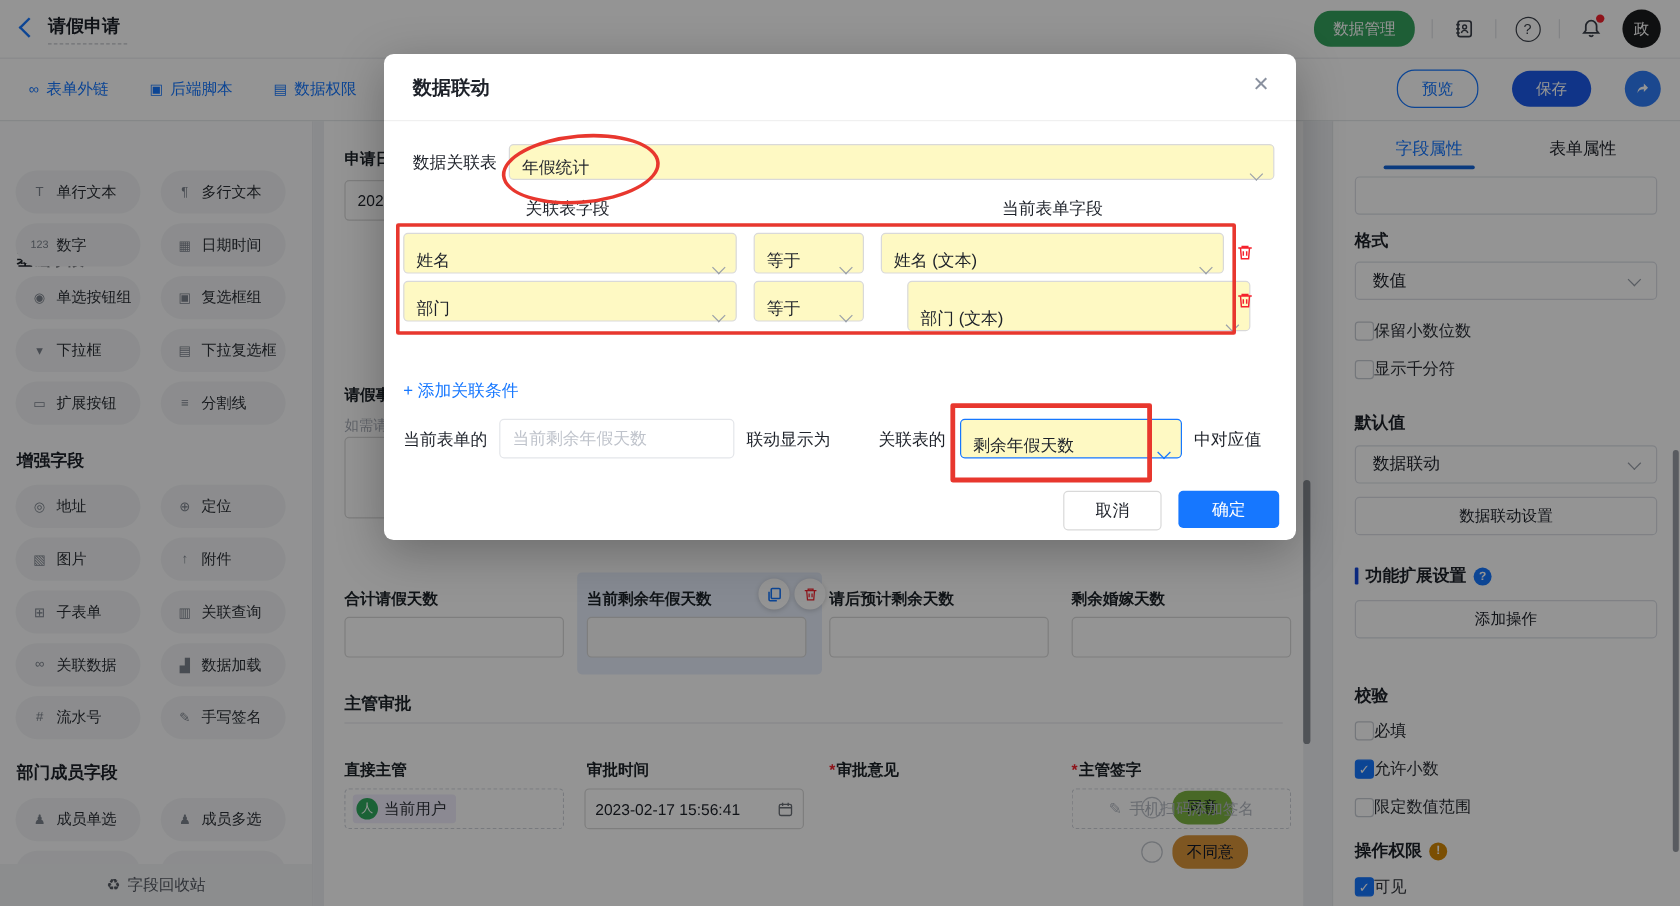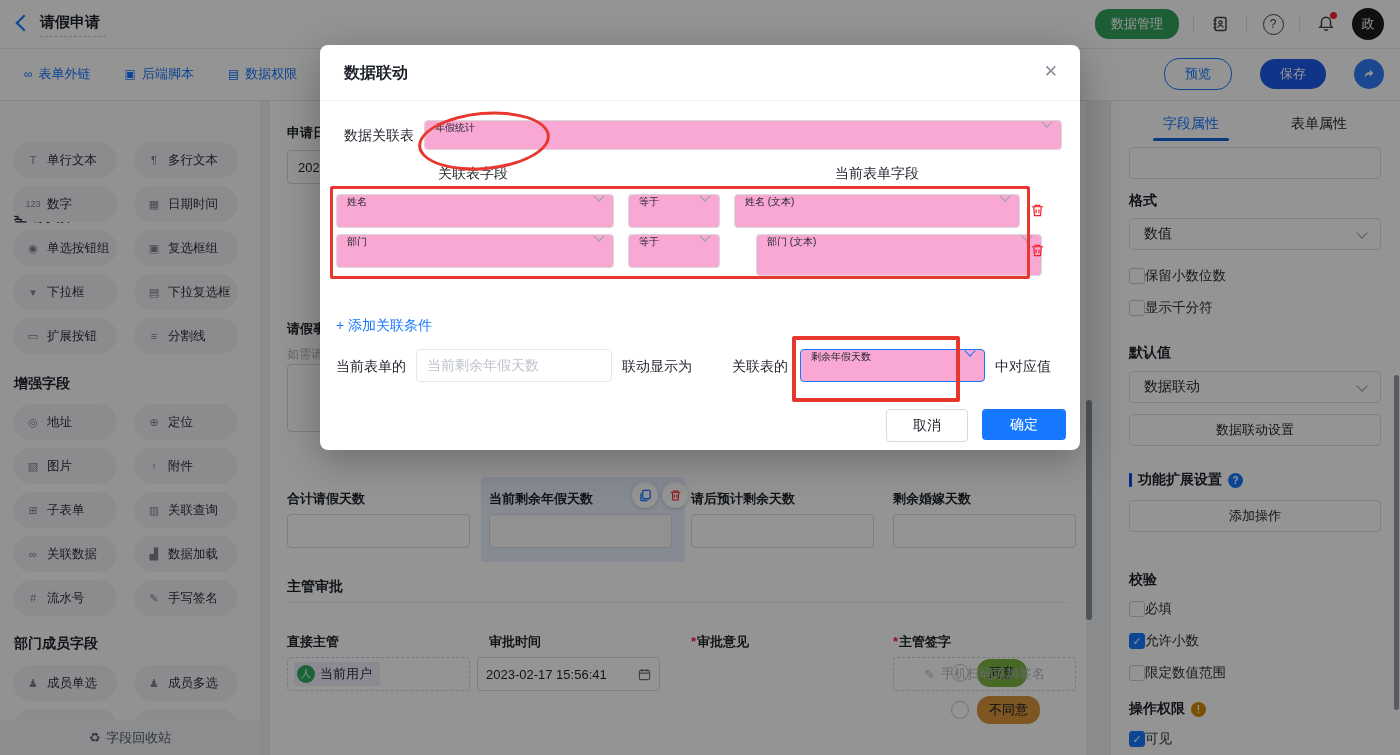--- a/index.html
+++ b/index.html
@@ -71,21 +71,21 @@
   .cbl{font-size:13.5px;color:#2b2f36}
   .badge{width:15px;height:15px;border-radius:50%;color:#fff;font-size:10px;display:flex;align-items:center;justify-content:center}
   .blue-bar{width:3px;height:14px;background:#1345d9;border-radius:1px}
   
   .dim{left:0;top:0;width:1400px;height:755px;background:rgba(0,0,0,0.42);z-index:40}
   .modal{left:320px;top:45px;width:760px;height:405px;background:#fff;border-radius:8px;box-shadow:0 10px 40px rgba(0,0,0,.28);z-index:50}
   .m-title{position:absolute;left:24px;top:18px;font-size:16px;font-weight:bold;color:#1d2129}
   .m-close{position:absolute;right:22px;top:16px;font-size:17px;color:#8a919f;cursor:pointer}
   .m-div{position:absolute;left:0;top:55px;width:760px;border-top:1px solid #f0f0f0}
   .m-label{position:absolute;font-size:14px;color:#1d2129;white-space:nowrap}
-  .select{position:absolute;border:1px solid #d9d9d9;border-radius:4px;background:#f9a8d4;box-sizing:border-box;display:flex;align-items:flex-start;justify-content:space-between;padding:0 10px;font-size:10px;color:#1d2129}
+  .select{position:absolute;border:1px solid #d9d9d9;border-radius:4px;background:#fef9c3;box-sizing:border-box;display:flex;align-items:flex-end;justify-content:space-between;padding:0 10px;font-size:14px;color:#1d2129}
   .chev{width:7px;height:7px;border-right:1.5px solid #9aa0aa;border-bottom:1.5px solid #9aa0aa;transform:rotate(45deg);margin-top:-3px;flex:none}
   .chev.blue{border-color:#1677ff}
   .col-hdr{position:absolute;font-size:14px;color:#1d2129}
   .trash-btn{position:absolute;color:#f5222d;cursor:pointer}
   .add-link{position:absolute;color:#1677ff;font-size:14px;cursor:pointer}
   .ph-input{position:absolute;border:1px solid #e4e6ea;border-radius:4px;background:#fff;box-sizing:border-box;display:flex;align-items:center;padding:0 10px;font-size:14px;color:#bfc3cb}
   .m-btn-cancel{position:absolute;width:80px;height:31px;border:1px solid #d9d9d9;border-radius:4px;background:#fff;display:flex;align-items:center;justify-content:center;font-size:14px;color:#1d2129;cursor:pointer}
   .m-btn-ok{position:absolute;width:84px;height:31px;border-radius:4px;background:#1677ff;display:flex;align-items:center;justify-content:center;font-size:14px;color:#fff;cursor:pointer}
   
   .anno{z-index:60;pointer-events:none}
@@ -293,21 +293,21 @@
     <div class="f-label" style="left:219px;top:533px">审批时间</div>
     <div class="f-label" style="left:421px;top:533px"><span class="req">*</span><span>审批意见</span></div>
     <div class="f-label" style="left:623px;top:533px"><span class="req">*</span><span>主管签字</span></div>
 
     <div class="dashed-box" style="left:17px;top:557px;width:183px">
       <span class="member-tag">
         <span class="member-ava">人</span>
         <span style="font-size:13px;color:#2b2f36">当前用户</span>
       </span>
     </div>
-    <div class="f-input" style="left:207px;top:557px;width:183px;display:flex;align-items:center;justify-content:space-between;padding:12px 8px">
+    <div class="f-input" style="left:217px;top:557px;width:183px;display:flex;align-items:center;justify-content:space-between;padding:12px 8px">
       <span style="font-size:13px;color:#1d2129">2023-02-17 15:56:41</span>
       <svg width="13" height="13" viewBox="0 0 14 14">
           <rect x="1.5" y="2.5" width="11" height="10" rx="1.5" fill="none" stroke="#6b7078" stroke-width="1.2"></rect>
           <path d="M4.5 1v3M9.5 1v3M1.5 5.5h11" stroke="#6b7078" stroke-width="1.2"></path>
         </svg>
     </div>
     <div class="abs" style="left:681px;top:559px;display:flex;align-items:center">
       <span class="radio"></span>
       <span class="opt-pill" style="background:#7cb342">同意</span>
     </div>

